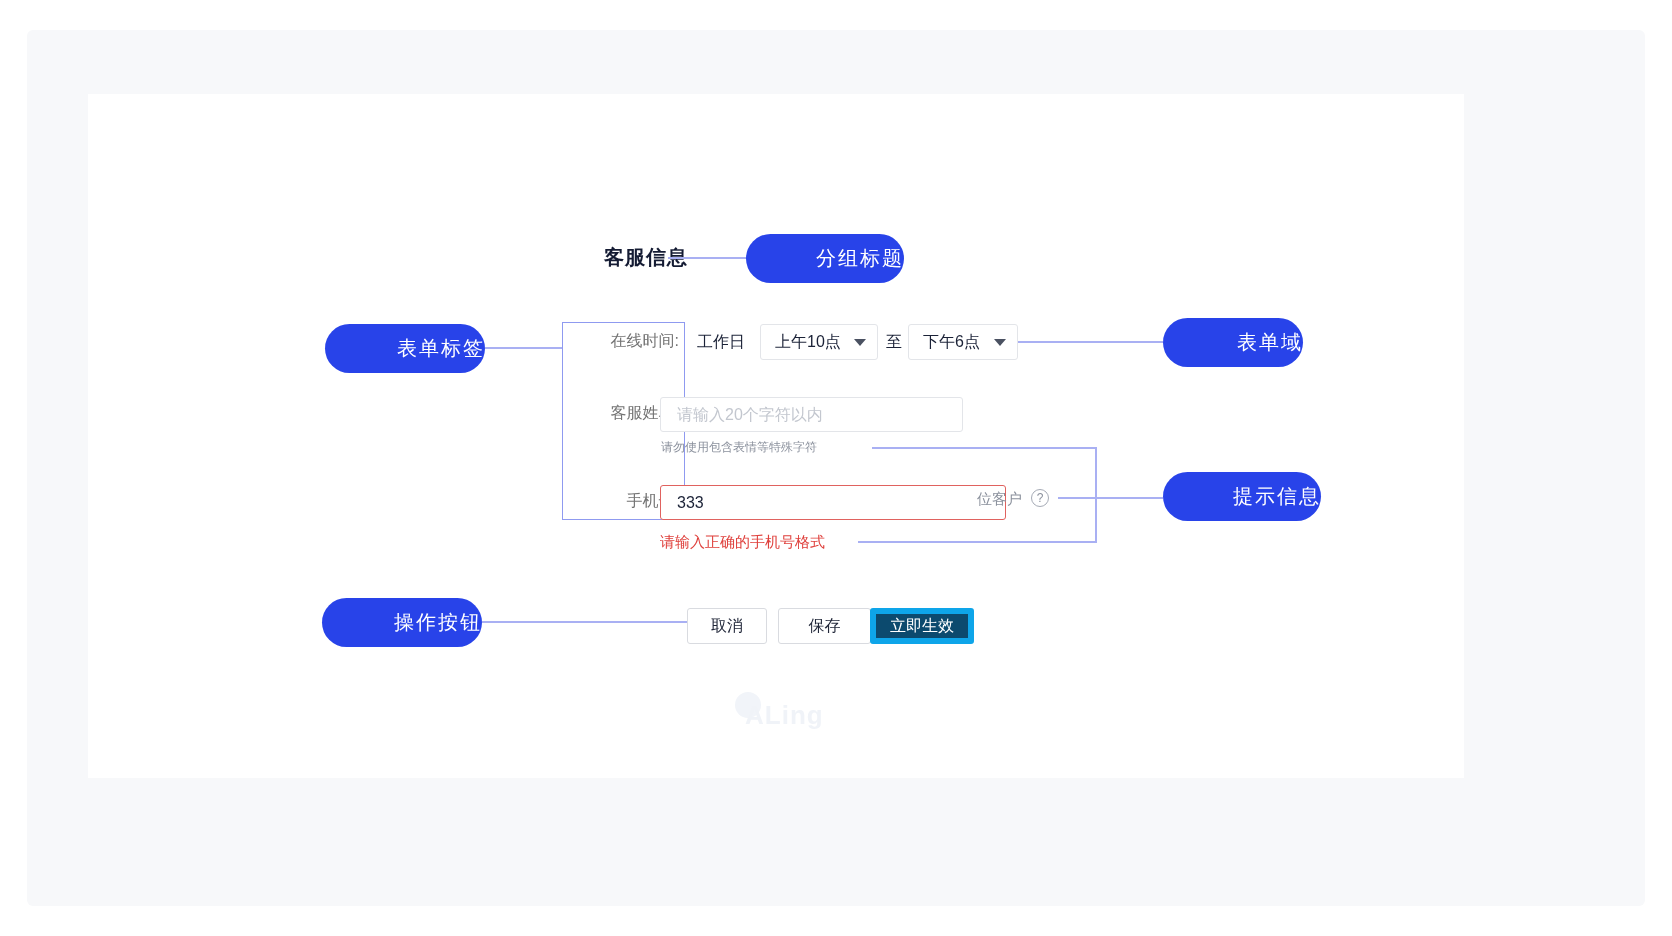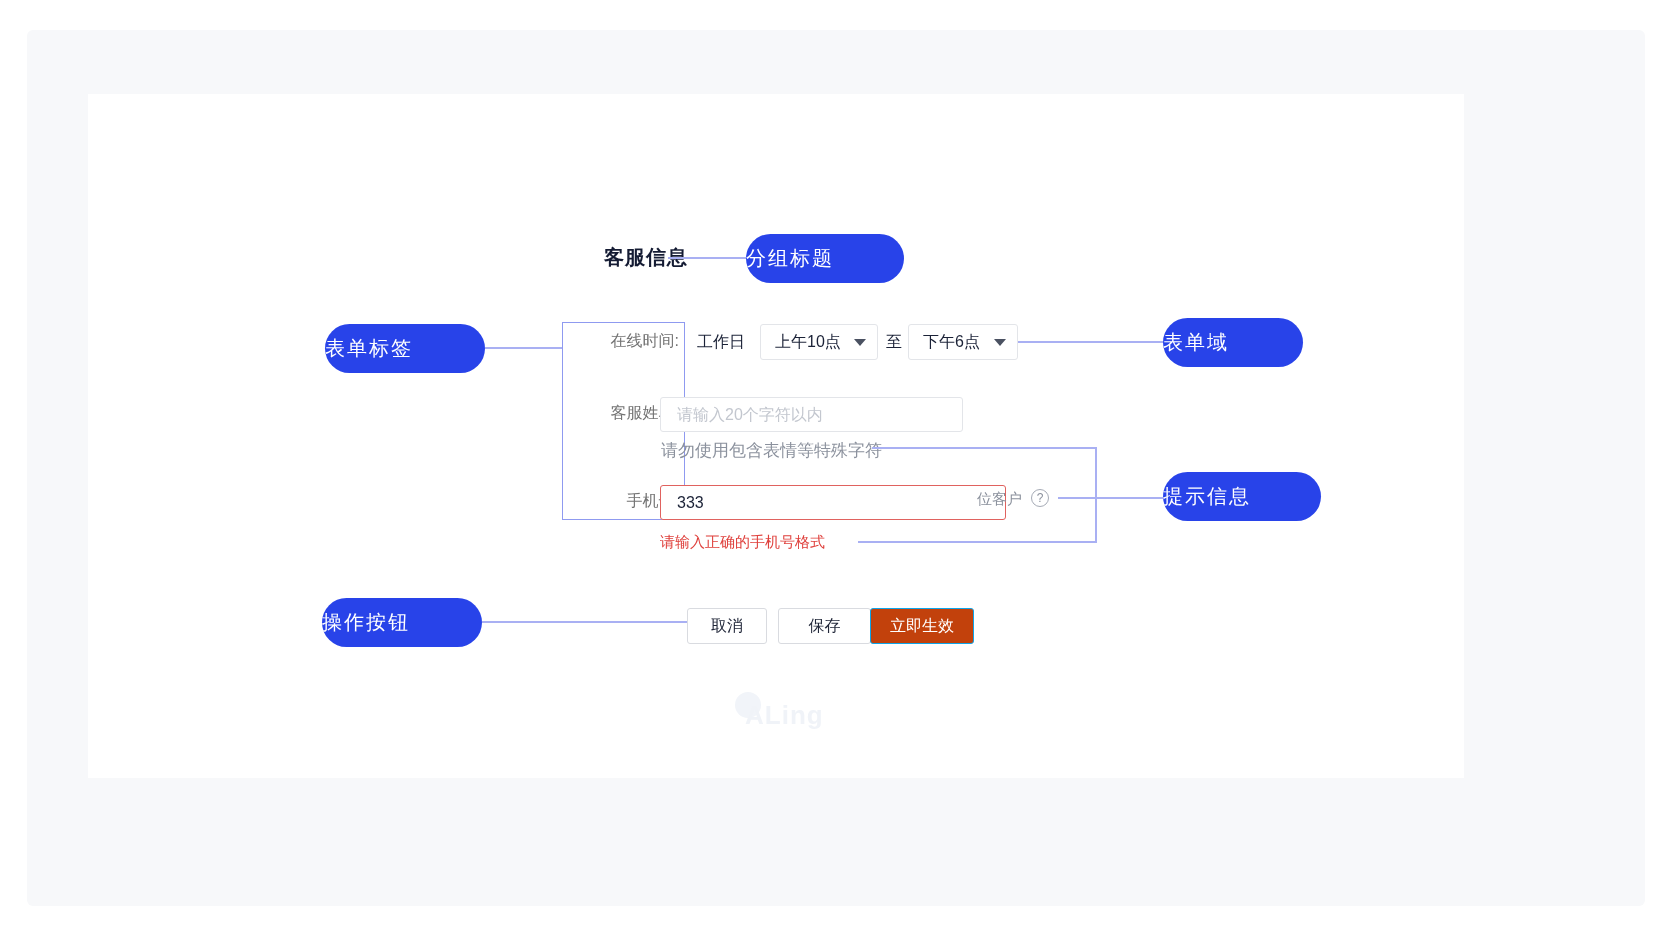--- a/index.html
+++ b/index.html
@@ -6,21 +6,21 @@
   html, body { background: #ffffff; }
   body { font-family: "Liberation Sans", sans-serif; }
   .page { position: relative; width: 1672px; height: 936px; background: #ffffff; overflow: hidden; }
   .panel { position: absolute; left: 27px; top: 30px; width: 1618px; height: 876px; background: #f7f8fa; border-radius: 6px; }
   .card { position: absolute; left: 88px; top: 94px; width: 1376px; height: 684px; background: #ffffff; }
   .abs { position: absolute; }
 
   .group-title { left: 604px; top: 244px; font-size: 20px; font-weight: 700; color: #141b33; letter-spacing: 1px; }
 
   .pill { position: absolute; height: 49px; border-radius: 24.5px; background: #2843e9;
-          display: flex; align-items: center; justify-content: flex-start;
+          display: flex; align-items: center; justify-content: flex-end;
           color: #ffffff; font-size: 20px; font-weight: 500; letter-spacing: 2px; }
   .pill-group   { left: 746px;  top: 234px; width: 158px; }
   .pill-formlbl { left: 325px;  top: 324px; width: 160px; }
   .pill-field   { left: 1163px; top: 318px; width: 140px; }
   .pill-hint    { left: 1163px; top: 472px; width: 158px; }
   .pill-actions { left: 322px;  top: 598px; width: 160px; }
 
   .hline { position: absolute; height: 2px; background: #a9b0f3; }
   .vline { position: absolute; width: 2px;  background: #a9b0f3; }
 
@@ -32,31 +32,31 @@
   .select { position: absolute; height: 36px; border: 1px solid #e3e5e9; border-radius: 3px; background: #ffffff;
             display: flex; align-items: center; justify-content: space-between; padding: 0 11px 0 14px; cursor: pointer; }
   .select .sel-text { font-size: 16px; color: #1b2237; }
   .caret { width: 0; height: 0; border-left: 6px solid transparent; border-right: 6px solid transparent; border-top: 7px solid #4a5161; }
 
   .text-input { position: absolute; height: 35px; border: 1px solid #e3e5e9; border-radius: 3px; background: #ffffff;
                 font-size: 16px; color: #1b2237; padding: 0 16px; outline: none; font-family: "Liberation Sans", sans-serif; }
   .text-input::placeholder { color: #c3c7cf; }
   .input-error { border-color: #e0625f; }
 
-  .helper-text { position: absolute; font-size: 17px; color: #8b919d; }
+  .helper-text { position: absolute; font-size: 12px; color: #8b919d; }
   .suffix-text { position: absolute; font-size: 15px; color: #8b919d; }
   .error-text  { position: absolute; font-size: 15px; color: #df403c; }
 
   .q-icon { position: absolute; width: 18px; height: 18px; border: 1px solid #a6abb6; border-radius: 50%;
             display: flex; align-items: center; justify-content: center; font-size: 12px; color: #8b919d; cursor: pointer; }
 
   .btn { position: absolute; height: 36px; border-radius: 3px; font-size: 16px; cursor: pointer;
          display: flex; align-items: center; justify-content: center; font-family: "Liberation Sans", sans-serif; }
   .btn-default { background: #ffffff; border: 1px solid #d9dbe0; color: #22283a; }
-  .btn-primary { background: #c2410c; border: 1px solid #0ea5e9; color: #ffffff; }
+  .btn-primary { background: #0c4a6e; border: 6px solid #0ea5e9; color: #ffffff; }
   .btn-cancel { left: 687px; top: 608px; width: 80px; }
   .btn-save   { left: 778px; top: 608px; width: 93px; }
   .btn-apply  { left: 870px; top: 608px; width: 104px; }
 
   .watermark { position: absolute; left: 733px; top: 690px; width: 120px; height: 50px; pointer-events: none; }
   .watermark .wm-circle { position: absolute; left: 2px; top: 2px; width: 26px; height: 26px; border-radius: 50%; background: #f1f4f9; }
   .watermark .wm-text { position: absolute; left: 12px; top: 10px; font-size: 26px; font-weight: 700; color: #f0f3f8; letter-spacing: 1px; }
 </style>
 </head>
 <body>

